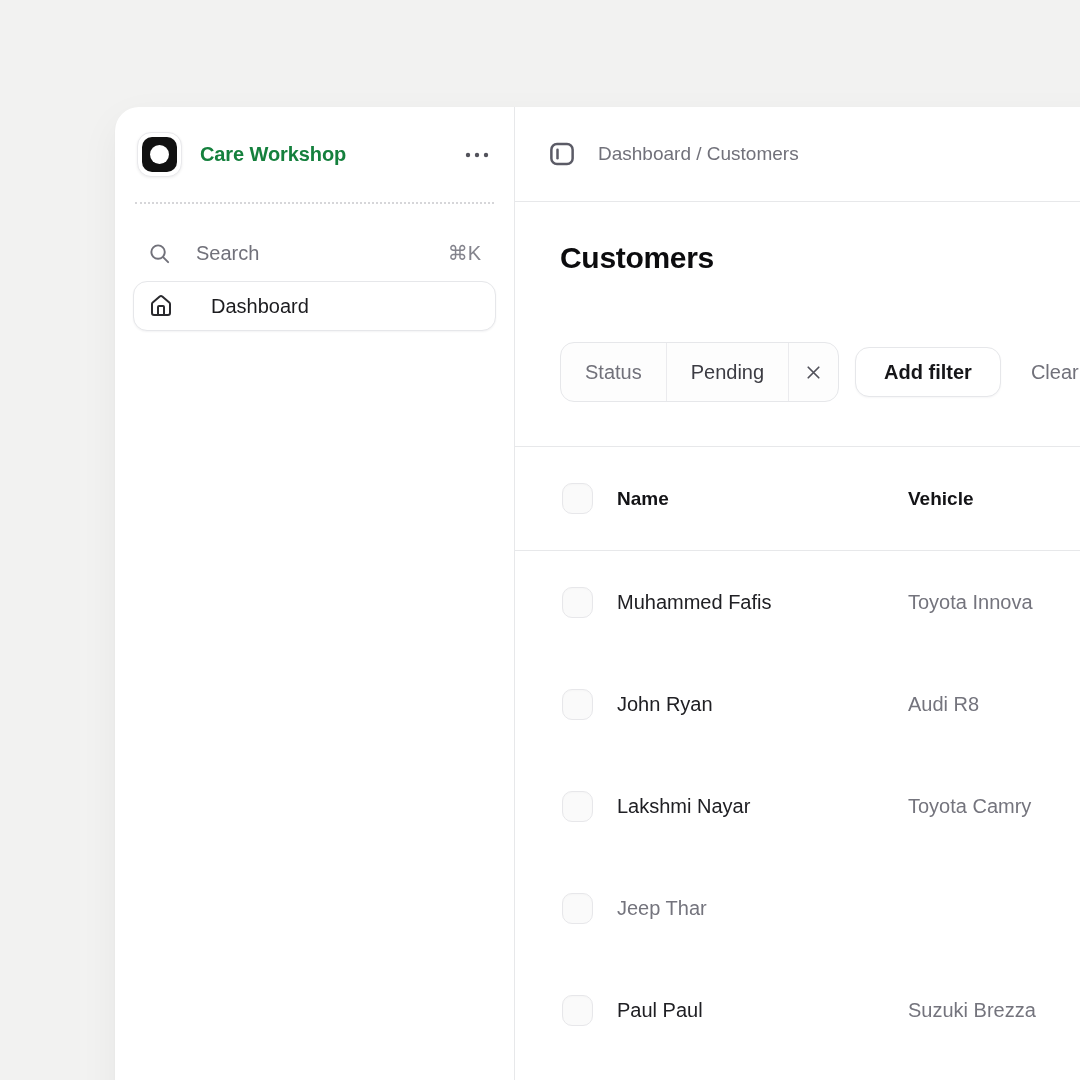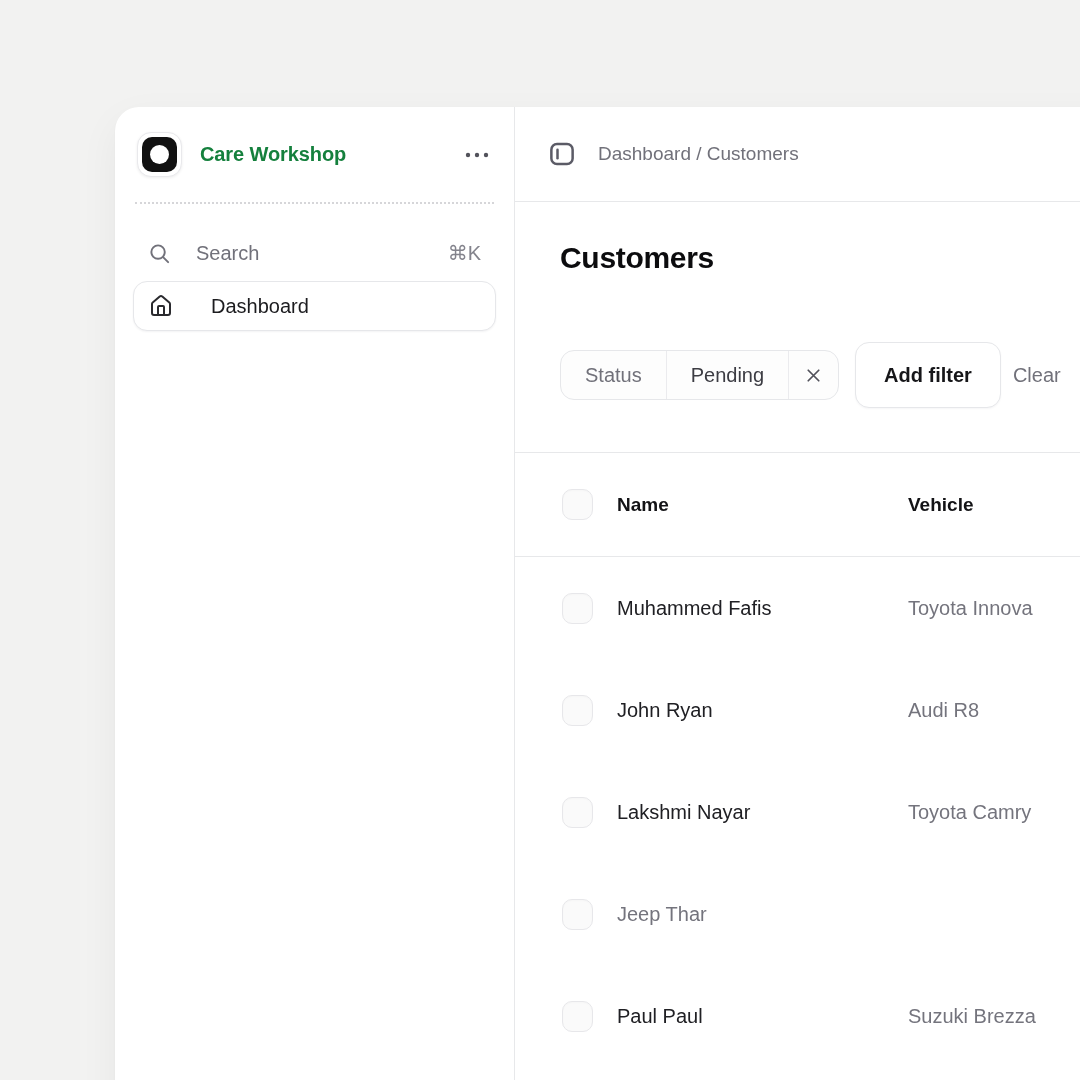--- a/index.html
+++ b/index.html
@@ -77,41 +77,41 @@
     display: flex; align-items: center; gap: 21px;
     padding: 0 32px;
   }
   .breadcrumb { font-size: 19px; color: var(--text-gray, #71717a); cursor: pointer; }
 
   .page-head { padding: 37px 45px 0 45px; }
   .page-title { font-size: 30px; line-height: 38px; font-weight: 600; color: #0c0c0e; letter-spacing: -0.3px; }
 
   .filter-row { margin-top: 65px; display: flex; align-items: center; }
   .filter-chip {
-    display: flex; align-items: stretch; height: 50px;
+    display: flex; align-items: stretch; height: 60px;
     border: 1px solid #e6e7ea; border-radius: 14px;
     background: #fdfdfd; overflow: hidden;
   }
   .chip-seg {
     display: flex; align-items: center; padding: 0 24px;
     font-size: 20px; cursor: pointer; background: transparent; border: none;
   }
   .chip-seg + .chip-seg { border-left: 1px solid #ebebee; }
   .chip-field { color: var(--text-gray, #71717a); }
   .chip-value { color: #3c3c43; font-weight: 400; }
   .chip-remove { padding: 0 14px; }
   .add-filter-btn {
-    margin-left: 16px; height: 66px; padding: 0 28px;
+    margin-left: 16px; height: 50px; padding: 0 28px;
     border: 1px solid #e6e7ea; border-radius: 14px; background: #fff;
     font-family: inherit; font-size: 20px; font-weight: 600; color: #161619;
     box-shadow: 0 1px 2px rgba(16,24,40,.04); cursor: pointer;
     display: flex; align-items: center;
   }
   .clear-btn {
-    margin-left: 12px; background: none; border: none; cursor: pointer;
+    margin-left: 30px; background: none; border: none; cursor: pointer;
     font-family: inherit; font-size: 20px; color: var(--text-gray, #71717a);
     white-space: nowrap;
   }
 
   
   .table-section { margin-top: 44px; }
   .trow {
     display: grid; grid-template-columns: 55px 291px 1fr;
     align-items: center; padding-left: 47px;
   }

